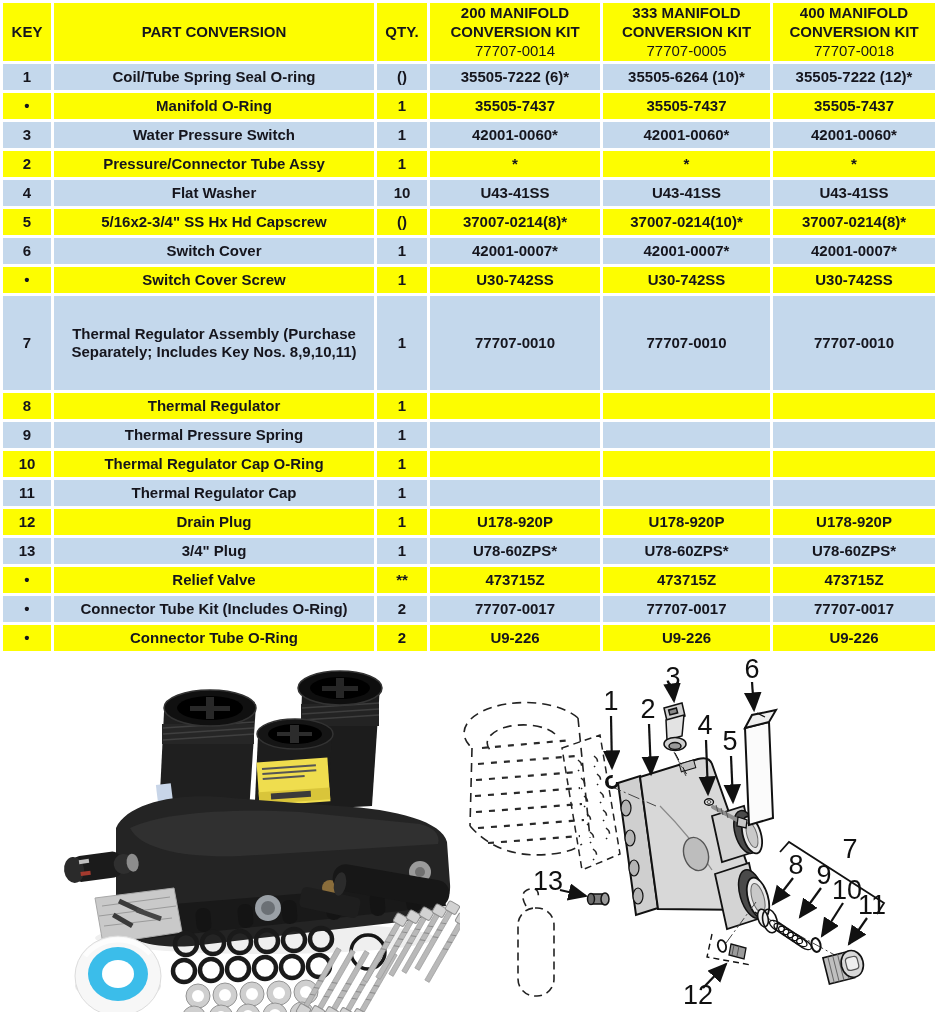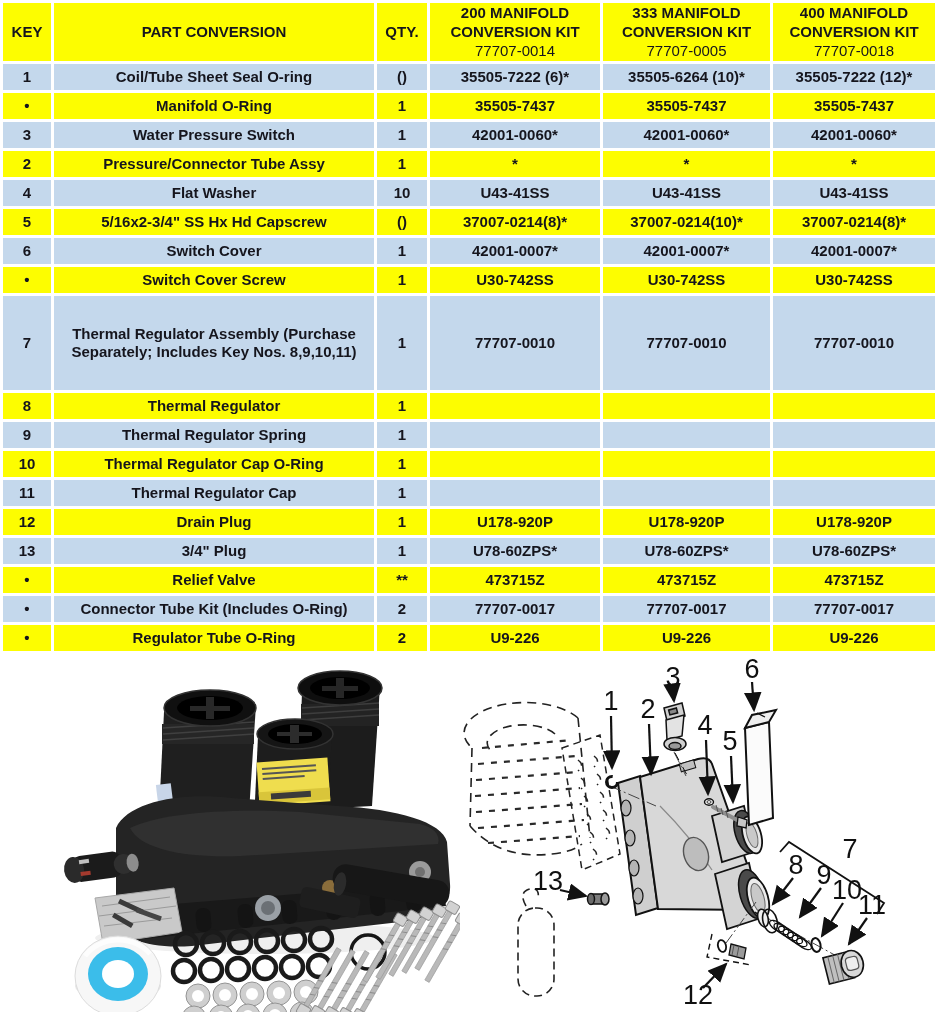--- a/index.html
+++ b/index.html
@@ -62,21 +62,21 @@
         </th>
         <th>
           <div>400 MANIFOLD CONVERSION KIT</div>
           <div class="kit-num">77707-0018</div>
         </th>
       </tr>
     </thead>
     <tbody>
         <tr class="blue">
           <td>1</td>
-          <td>Coil/Tube Sheet Seal O-ring</td>
+          <td>Coil/Tube Spring Seal O-ring</td>
           <td>()</td>
           <td>35505-7222 (6)*</td>
           <td>35505-6264 (10)*</td>
           <td>35505-7222 (12)*</td>
         </tr>
         <tr class="yellow">
           <td>•</td>
           <td>Manifold O-Ring</td>
           <td>1</td>
           <td>35505-7437</td>
@@ -142,21 +142,21 @@
         <tr class="yellow">
           <td>8</td>
           <td>Thermal Regulator</td>
           <td>1</td>
           <td></td>
           <td></td>
           <td></td>
         </tr>
         <tr class="blue">
           <td>9</td>
-          <td>Thermal Regulator Spring</td>
+          <td>Thermal Pressure Spring</td>
           <td>1</td>
           <td></td>
           <td></td>
           <td></td>
         </tr>
         <tr class="yellow">
           <td>10</td>
           <td>Thermal Regulator Cap O-Ring</td>
           <td>1</td>
           <td></td>
@@ -198,21 +198,21 @@
         <tr class="blue">
           <td>•</td>
           <td>Connector Tube Kit (Includes O-Ring)</td>
           <td>2</td>
           <td>77707-0017</td>
           <td>77707-0017</td>
           <td>77707-0017</td>
         </tr>
         <tr class="yellow">
           <td>•</td>
-          <td>Regulator Tube O-Ring</td>
+          <td>Connector Tube O-Ring</td>
           <td>2</td>
           <td>U9-226</td>
           <td>U9-226</td>
           <td>U9-226</td>
         </tr>
       </tbody>
   </table>
 
   <div class="figures">
 

